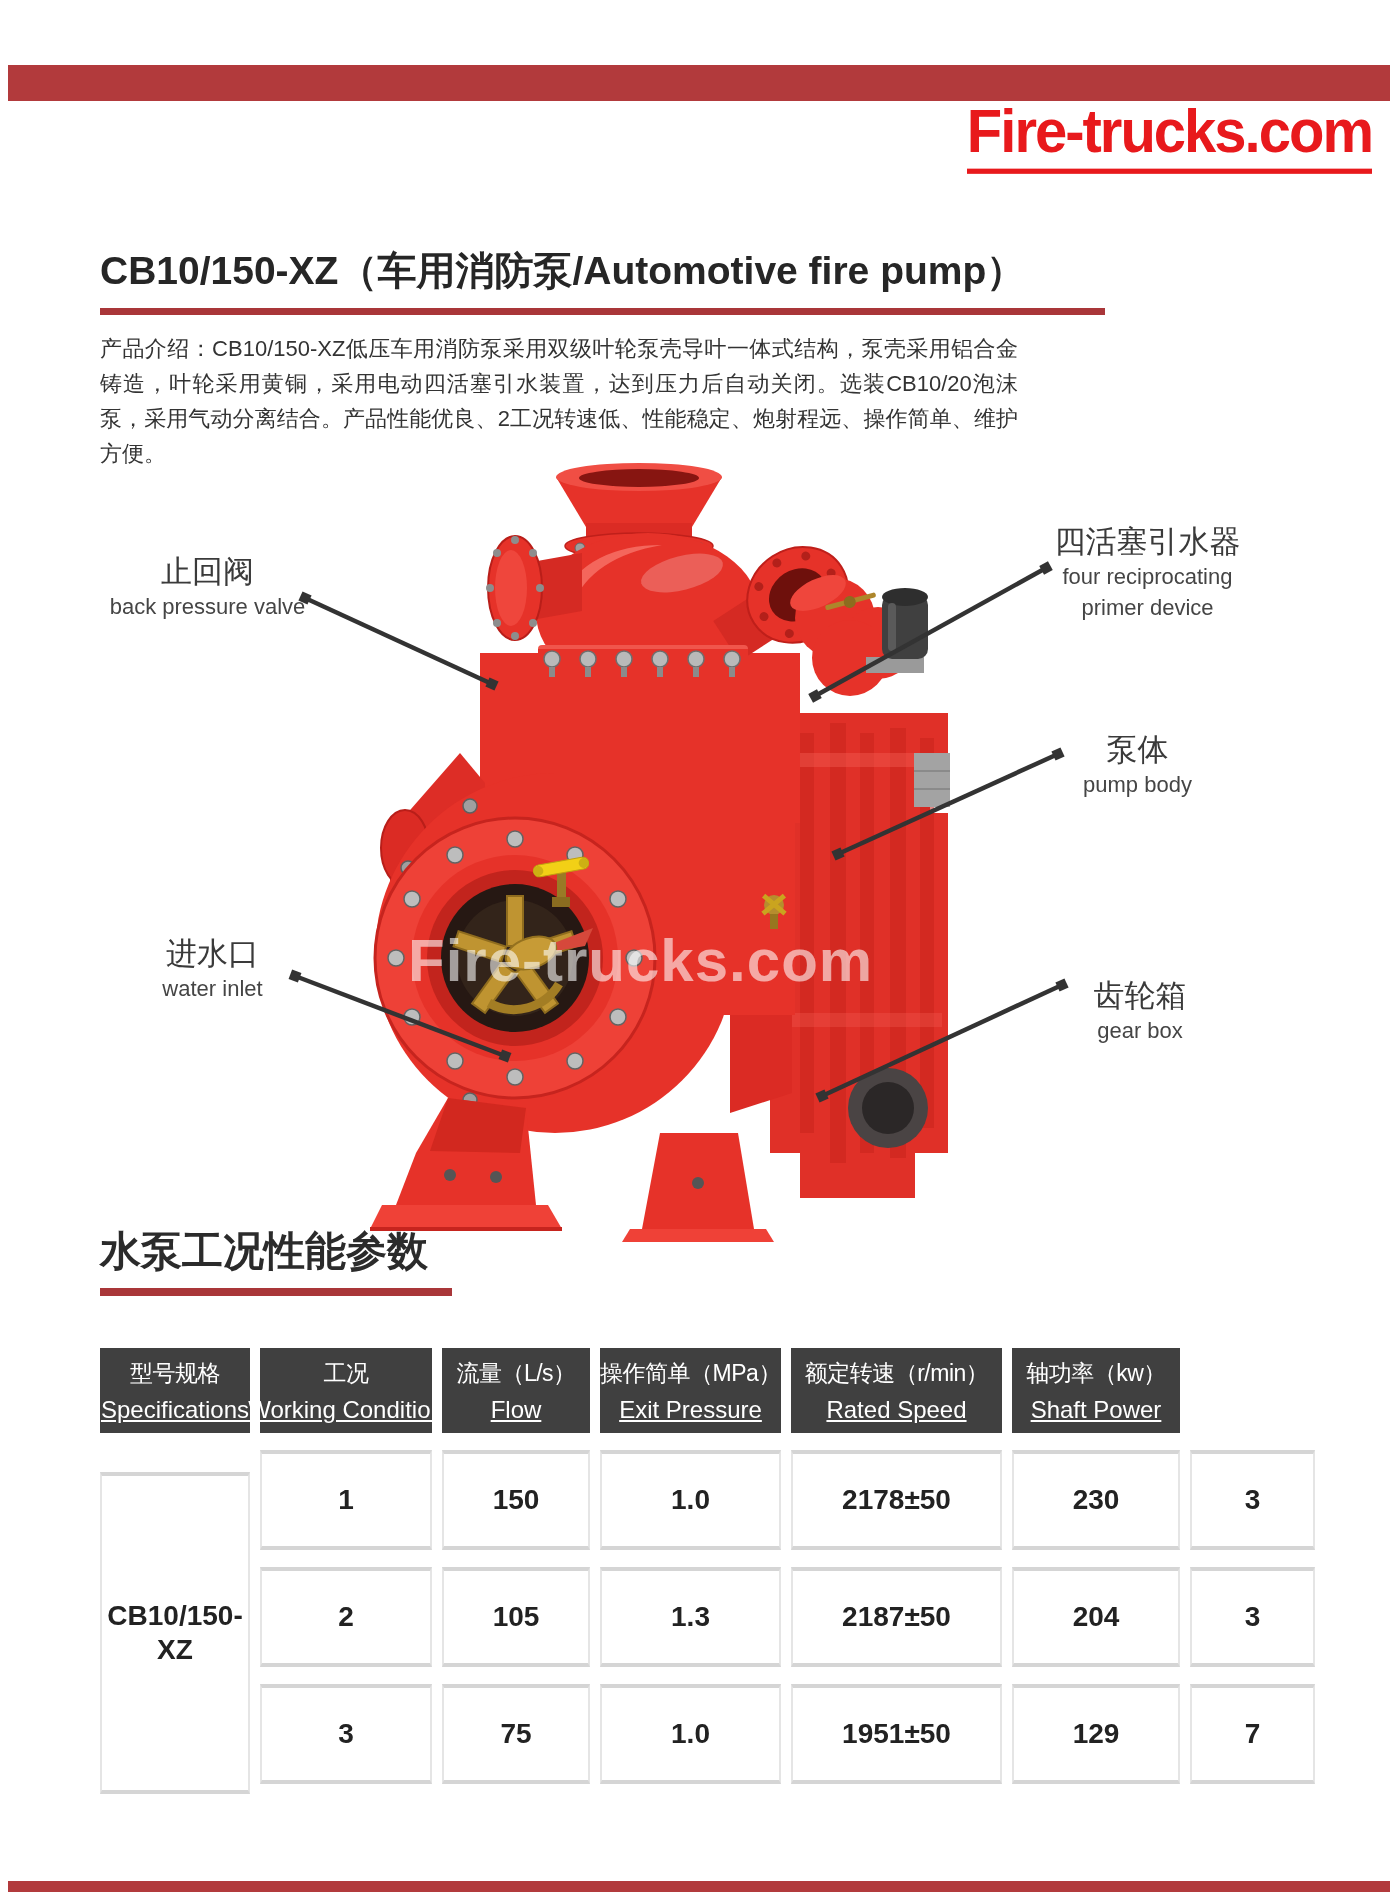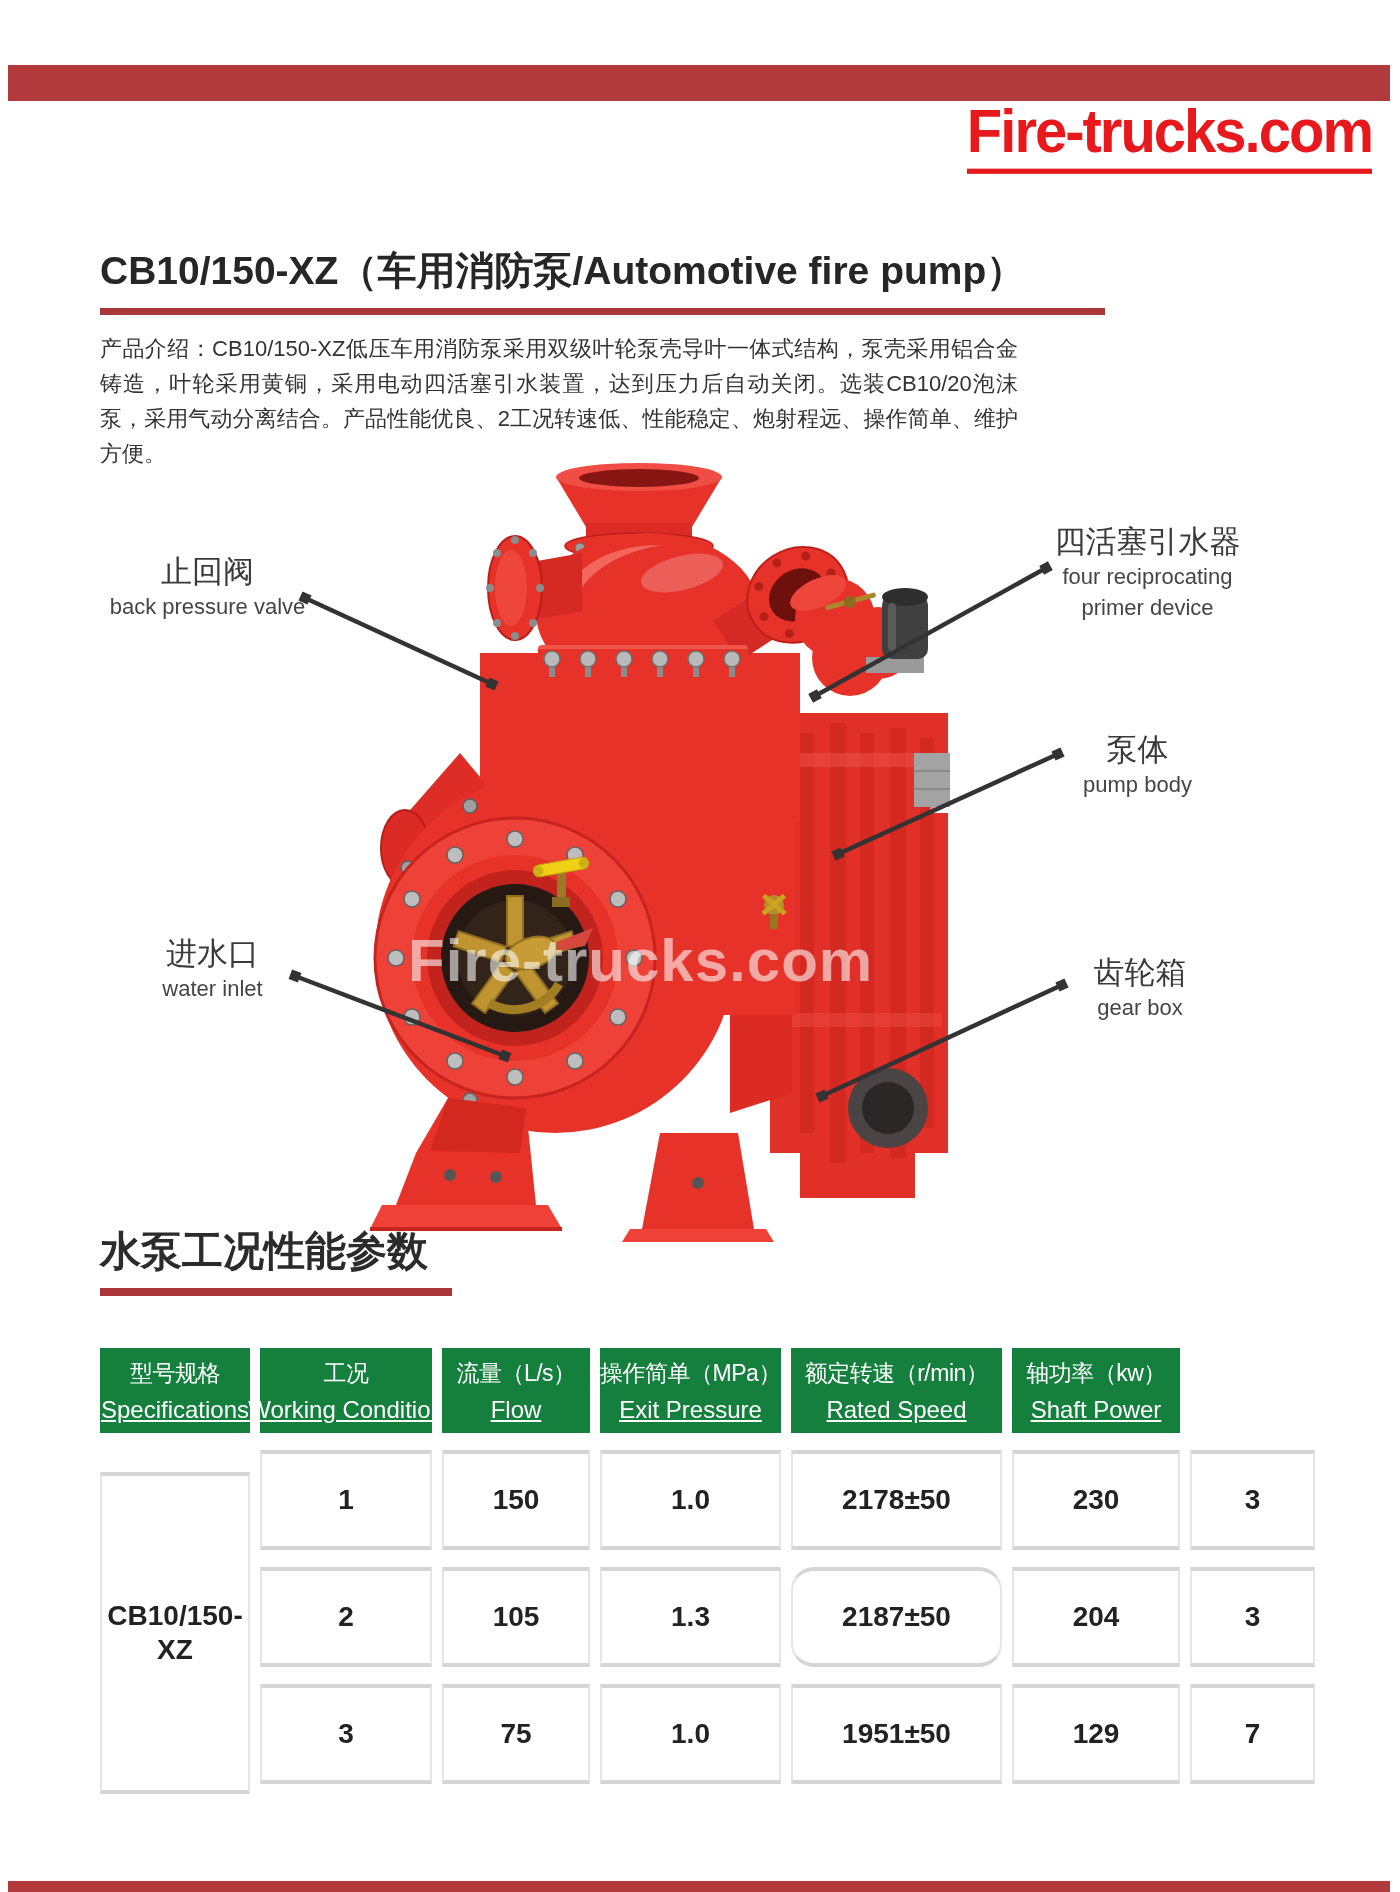--- a/index.html
+++ b/index.html
@@ -24,21 +24,21 @@
   .arrows{position:absolute;left:0;top:0;z-index:3;pointer-events:none;}
   .callout{position:absolute;z-index:4;text-align:center;}
   .callout .zh{font-size:31px;color:#3a3a3a;line-height:38px;}
   .callout .en{font-size:22px;color:#454545;line-height:31px;}
   .section-title{position:absolute;left:100px;top:1176px;font-size:41px;font-weight:bold;color:#2b2b2b;}
   .section-rule{position:absolute;left:100px;top:1240px;width:352px;height:8px;background:#a93639;}
   
   .spec-table{position:absolute;left:100px;top:1300px;display:grid;
               grid-template-columns:150px 172px 148px 181px 211px 168px 125px;
               grid-template-rows:85px 100px 100px 100px;column-gap:10px;row-gap:17px;}
-  .th{background:#15803d;color:#fff;display:flex;flex-direction:column;align-items:center;
+  .th{background:#404040;color:#fff;display:flex;flex-direction:column;align-items:center;
       justify-content:center;gap:7px;text-align:center;}
   .th .zh{font-size:23px;letter-spacing:-0.5px;white-space:nowrap;}
   .th .en{font-size:24px;white-space:nowrap;text-decoration:underline;}
   .td{background:#fff;border-left:2px solid #e5e5e5;border-right:2px solid #e5e5e5;
       border-top:4px solid #d5d5d5;border-bottom:4px solid #d5d5d5;
       display:flex;align-items:center;justify-content:center;text-align:center;
       font-size:28px;font-weight:bold;color:#222;}
   .td.model{grid-row:2/5;grid-column:1;margin-top:22px;margin-bottom:-10px;line-height:34px;}
 </style>
 </head>
@@ -256,21 +256,21 @@
       <div class="en">back pressure valve</div>
     </div>
     <div class="callout" style="left:1040px;top:293px;width:195px;">
       <div class="zh">泵体</div>
       <div class="en">pump body</div>
     </div>
     <div class="callout" style="left:105px;top:497px;width:215px;">
       <div class="zh">进水口</div>
       <div class="en">water inlet</div>
     </div>
-    <div class="callout" style="left:1040px;top:516px;width:200px;">
+    <div class="callout" style="left:1040px;top:539px;width:200px;">
       <div class="zh">齿轮箱</div>
       <div class="en">gear box</div>
     </div>
   </div>
 
   <div class="section-title">水泵工况性能参数</div>
   <div class="section-rule"></div>
 
   <div class="spec-table">
     <div class="th">
@@ -303,21 +303,21 @@
     <div class="td" style="grid-row:2;grid-column:2;">1</div>
     <div class="td" style="grid-row:2;grid-column:3;">150</div>
     <div class="td" style="grid-row:2;grid-column:4;">1.0</div>
     <div class="td" style="grid-row:2;grid-column:5;">2178±50</div>
     <div class="td" style="grid-row:2;grid-column:6;">230</div>
     <div class="td" style="grid-row:2;grid-column:7;">3</div>
 
     <div class="td" style="grid-row:3;grid-column:2;">2</div>
     <div class="td" style="grid-row:3;grid-column:3;">105</div>
     <div class="td" style="grid-row:3;grid-column:4;">1.3</div>
-    <div class="td" style="grid-row:3;grid-column:5;border-radius:23px;">2187±50</div>
+    <div class="td" style="grid-row:3;grid-column:5;">2187±50</div>
     <div class="td" style="grid-row:3;grid-column:6;">204</div>
     <div class="td" style="grid-row:3;grid-column:7;">3</div>
 
     <div class="td" style="grid-row:4;grid-column:2;">3</div>
     <div class="td" style="grid-row:4;grid-column:3;">75</div>
     <div class="td" style="grid-row:4;grid-column:4;">1.0</div>
     <div class="td" style="grid-row:4;grid-column:5;">1951±50</div>
     <div class="td" style="grid-row:4;grid-column:6;">129</div>
     <div class="td" style="grid-row:4;grid-column:7;">7</div>
   </div>

